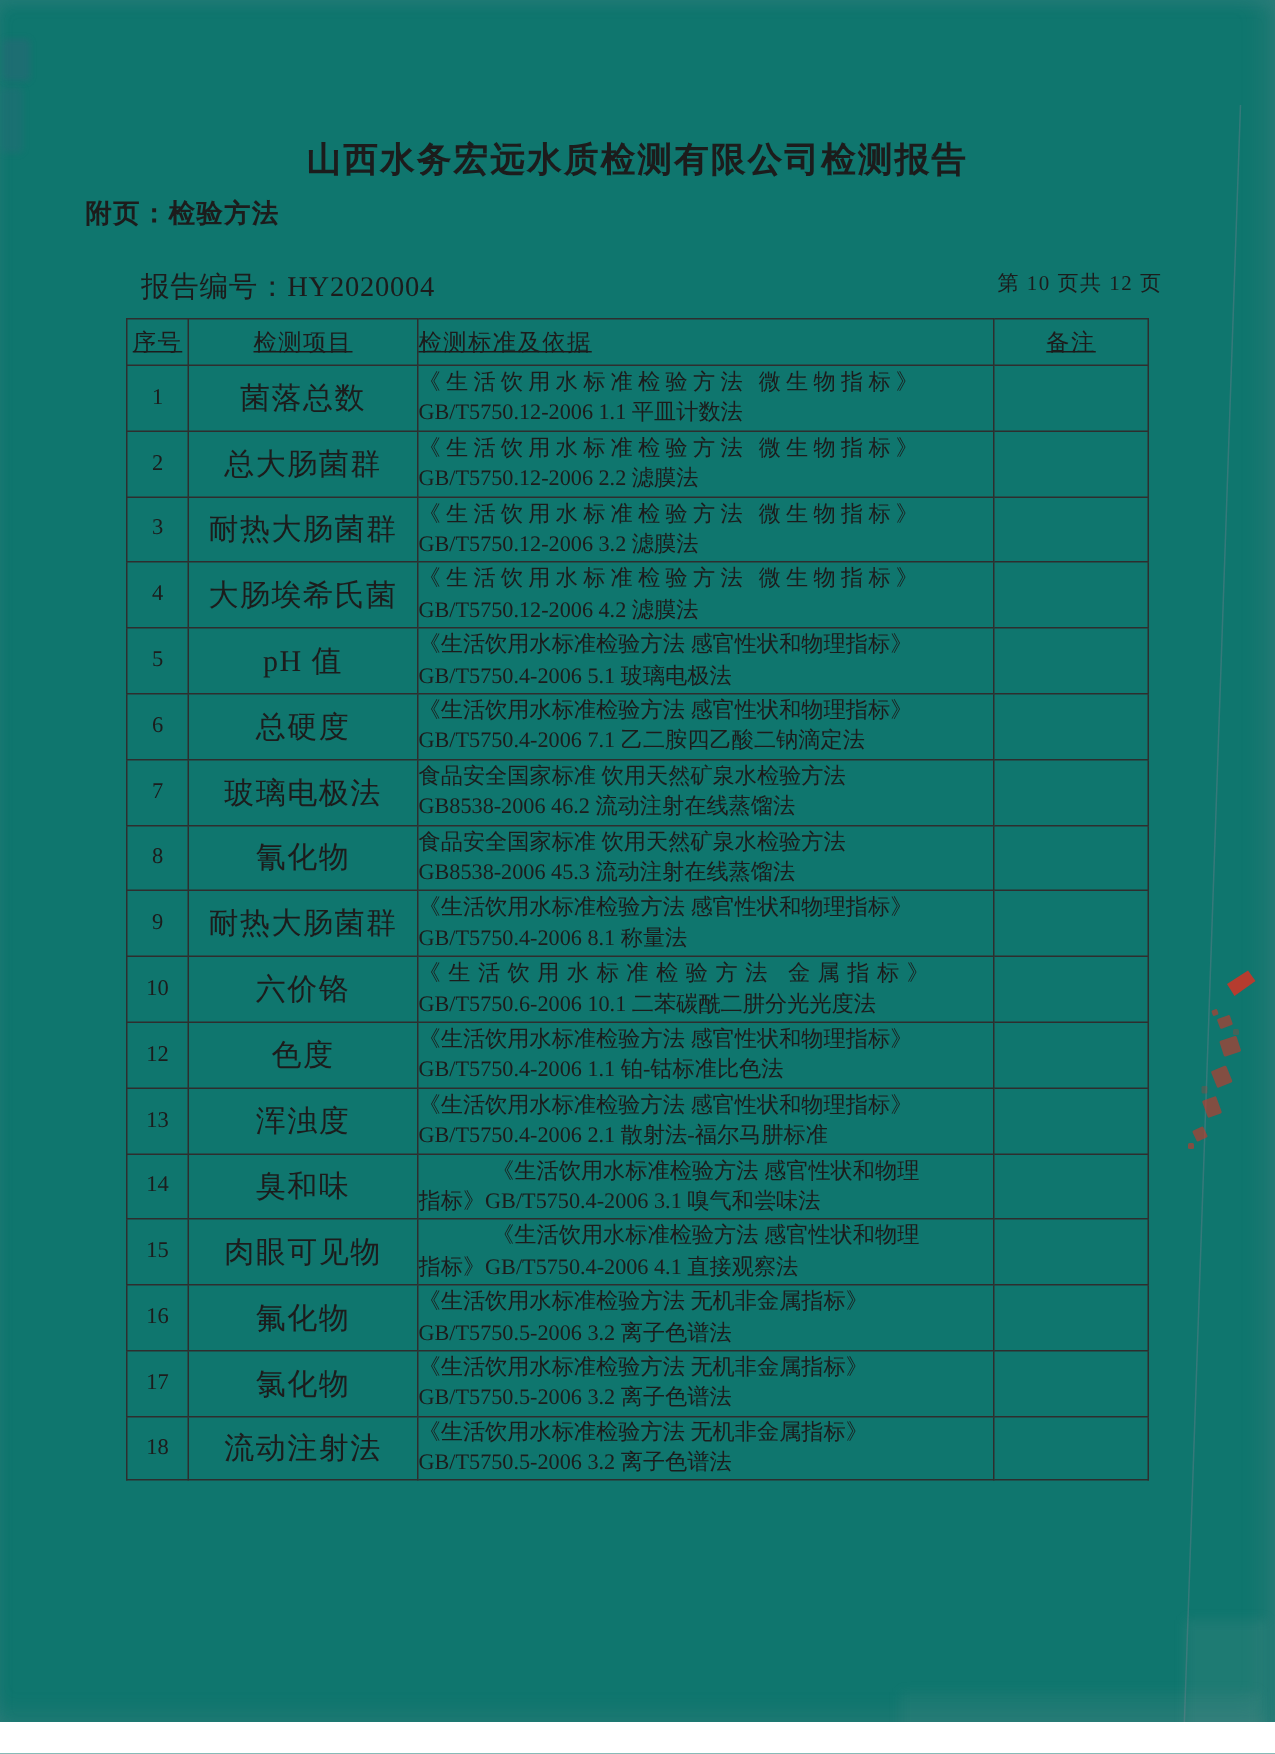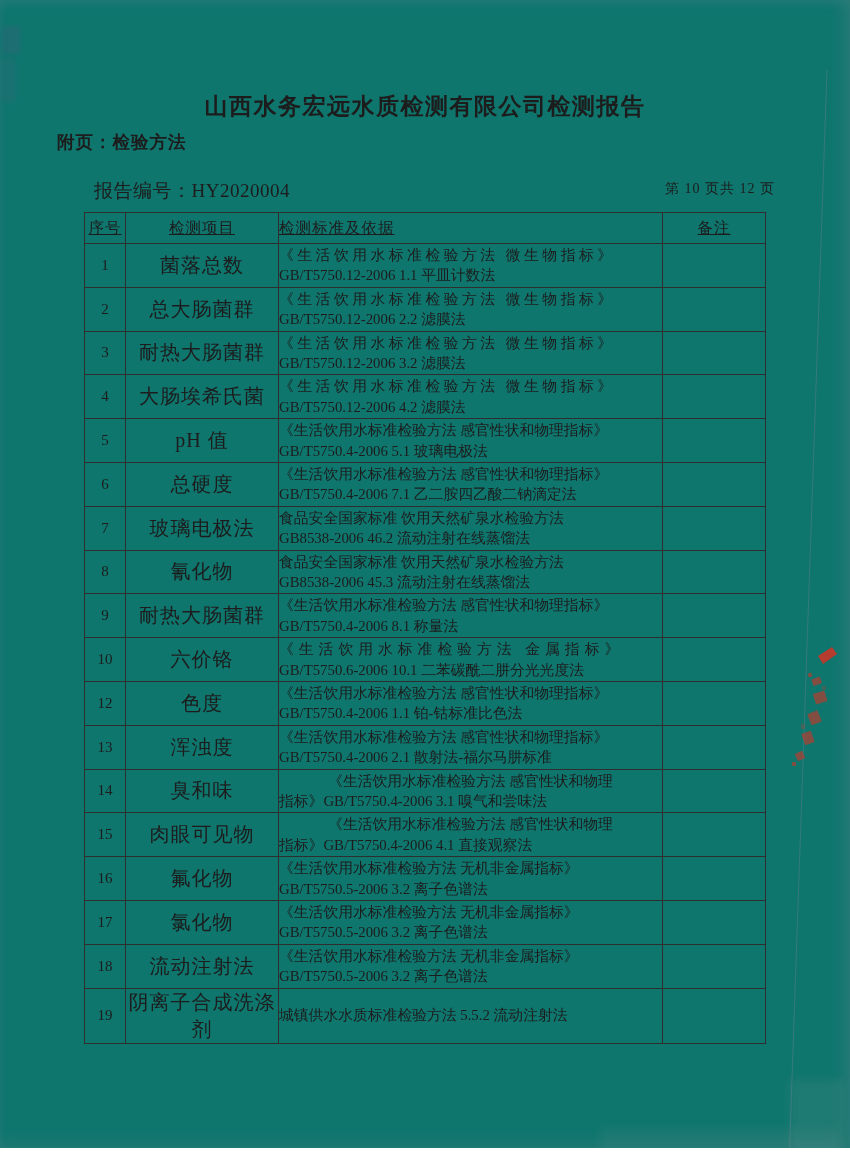--- a/index.html
+++ b/index.html
@@ -258,29 +258,20 @@
     <tr>
       <td class="c-no">18</td>
       <td class="c-item">流动注射法</td>
       <td class="c-std">
         <div class="l1">《生活饮用水标准检验方法  无机非金属指标》</div>
         <div class="l2">GB/T5750.5-2006  3.2 离子色谱法</div>
       </td>
       <td class="c-remark"></td>
     </tr>
 
-    <tr>
-      <td class="c-no">19</td>
-      <td class="c-item">阴离子合成洗涤剂</td>
-      <td class="c-std">
-        <div class="l1">城镇供水水质标准检验方法 5.5.2  流动注射法</div>
-        <div class="l2"></div>
-      </td>
-      <td class="c-remark"></td>
-    </tr>
   </tbody>
   </table>
 
   <div class="smudge smudge-a"></div>
   <div class="smudge smudge-b"></div>
   <div class="smudge smudge-c"></div>
   <div class="smudge smudge-d"></div>
 
   <svg class="artifacts-svg" width="850" height="1169" viewBox="0 0 850 1169">
 

